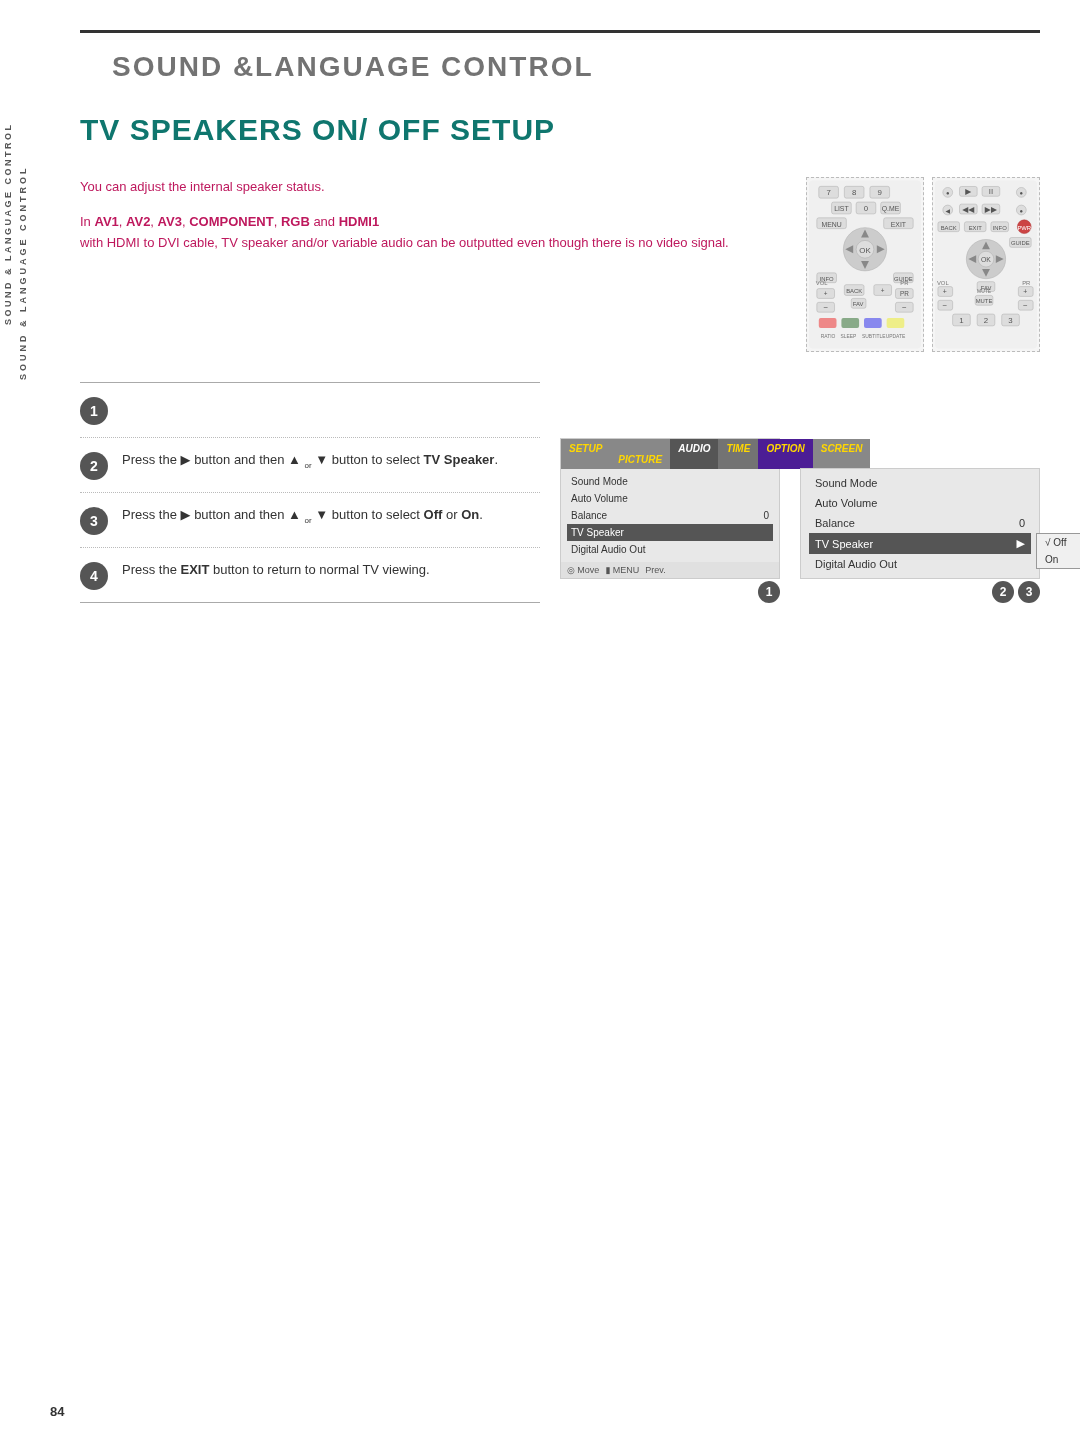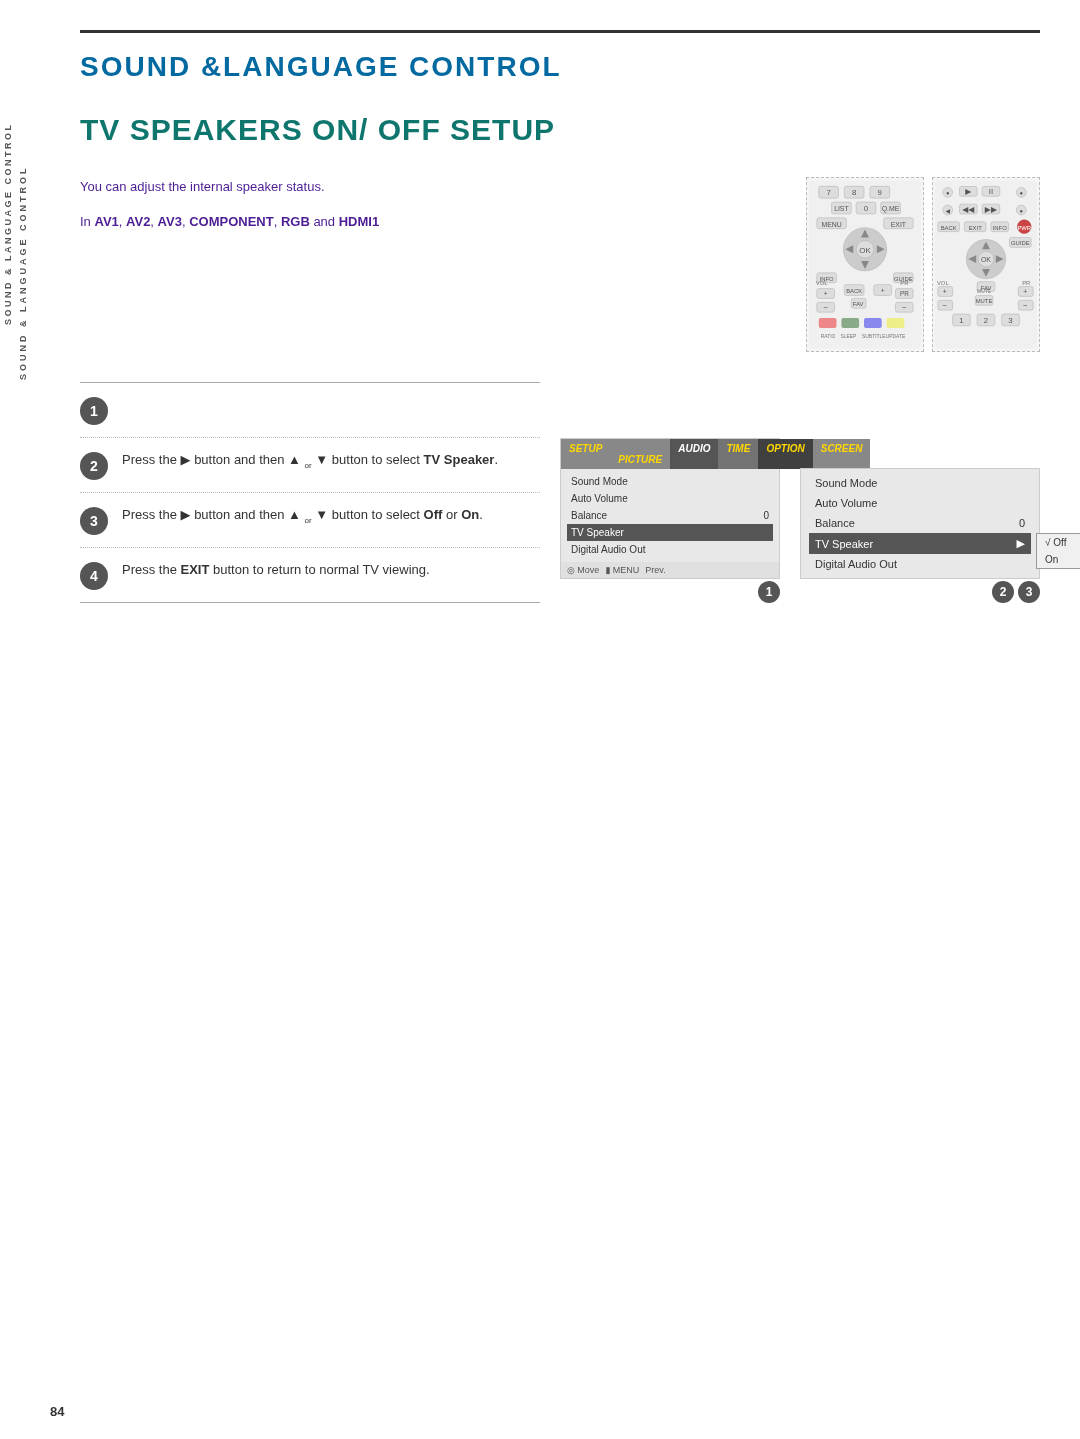--- a/index.html
+++ b/index.html
@@ -21,22 +21,23 @@
     
     .page-header {
       border-top: 3px solid #333;
       padding-top: 18px;
       margin-bottom: 30px;
     }
     .page-header h1 {
       font-size: 28px;
       font-weight: 900;
       letter-spacing: 2px;
-      color: #0369a1;
+      color: #737373;
       text-transform: uppercase;
+      margin-left: 32px;
     }
 
     
     .section-title {
       font-size: 30px;
       font-weight: 900;
       color: #0f766e;
       margin-bottom: 30px;
       letter-spacing: 1px;
     }
@@ -44,21 +45,21 @@
     
     .top-area {
       display: flex;
       gap: 20px;
       margin-bottom: 30px;
     }
     .top-text {
       flex: 1;
       font-size: 13px;
       line-height: 1.6;
-      color: #4c1d95;
+      color: #be185d;
     }
     .top-text p {
       margin-bottom: 14px;
     }
     .top-text .bold-text {
       font-weight: bold;
     }
     .step-divider {
       border: none;
       border-top: 1px solid #aaa;
@@ -257,20 +258,21 @@
     <h1>SOUND &amp;LANGUAGE CONTROL</h1>
   </div>
 
   <h2 class="section-title">TV SPEAKERS ON/ OFF SETUP</h2>
 
   <div class="top-area">
     <div class="top-text">
       <p>You can adjust the internal speaker status.</p>
       <p>
         <span>In </span><span class="bold-text">AV1</span><span>, </span><span class="bold-text">AV2</span><span>, </span><span class="bold-text">AV3</span><span>, </span><span class="bold-text">COMPONENT</span><span>, </span><span class="bold-text">RGB</span><span> and </span><span class="bold-text">HDMI1</span><br>
+        <span>with HDMI to DVI cable, TV speaker and/or variable audio can be outputted even though there is no video signal.</span>
       </p>
     </div>
 
     <div class="remote-container">
 
       <svg class="remote-svg" width="118" height="175" viewBox="0 0 118 175">
 
         <rect x="2" y="2" width="114" height="171" fill="#f0f0f0" rx="4"></rect>
 
         <rect x="12" y="8" width="20" height="12" rx="2" fill="#ddd" stroke="#aaa" stroke-width="0.5"></rect>
@@ -437,21 +439,21 @@
     <div class="screenshots-right">
 
       <div>
         <div class="menu-screenshot">
 
           <div class="menu-header">
             <div class="menu-header-col" style="background:#888;color:#ffd700;font-style:italic;">SETUP</div>
             <div class="menu-header-col" style="background:#888;color:#ffd700;font-style:italic;margin-top:11px;">PICTURE</div>
             <div class="menu-header-col active" style="background:#555;color:#fff;font-style:italic;">AUDIO</div>
             <div class="menu-header-col" style="background:#737373;color:#ffd700;font-style:italic;">TIME</div>
-            <div class="menu-header-col" style="background:#404040;color:#ffd700;">OPTION</div>
+            <div class="menu-header-col" style="background:#4c1d95;color:#ffd700;">OPTION</div>
             <div class="menu-header-col" style="background:#888;color:#ffd700;font-style:italic;">SCREEN</div>
           </div>
 
           <div class="menu-body">
             <div class="menu-right-content" style="width:100%;">
               <div class="menu-right-item">
                 <span>Sound Mode</span>
                   <span></span>
               </div>
               <div class="menu-right-item">

